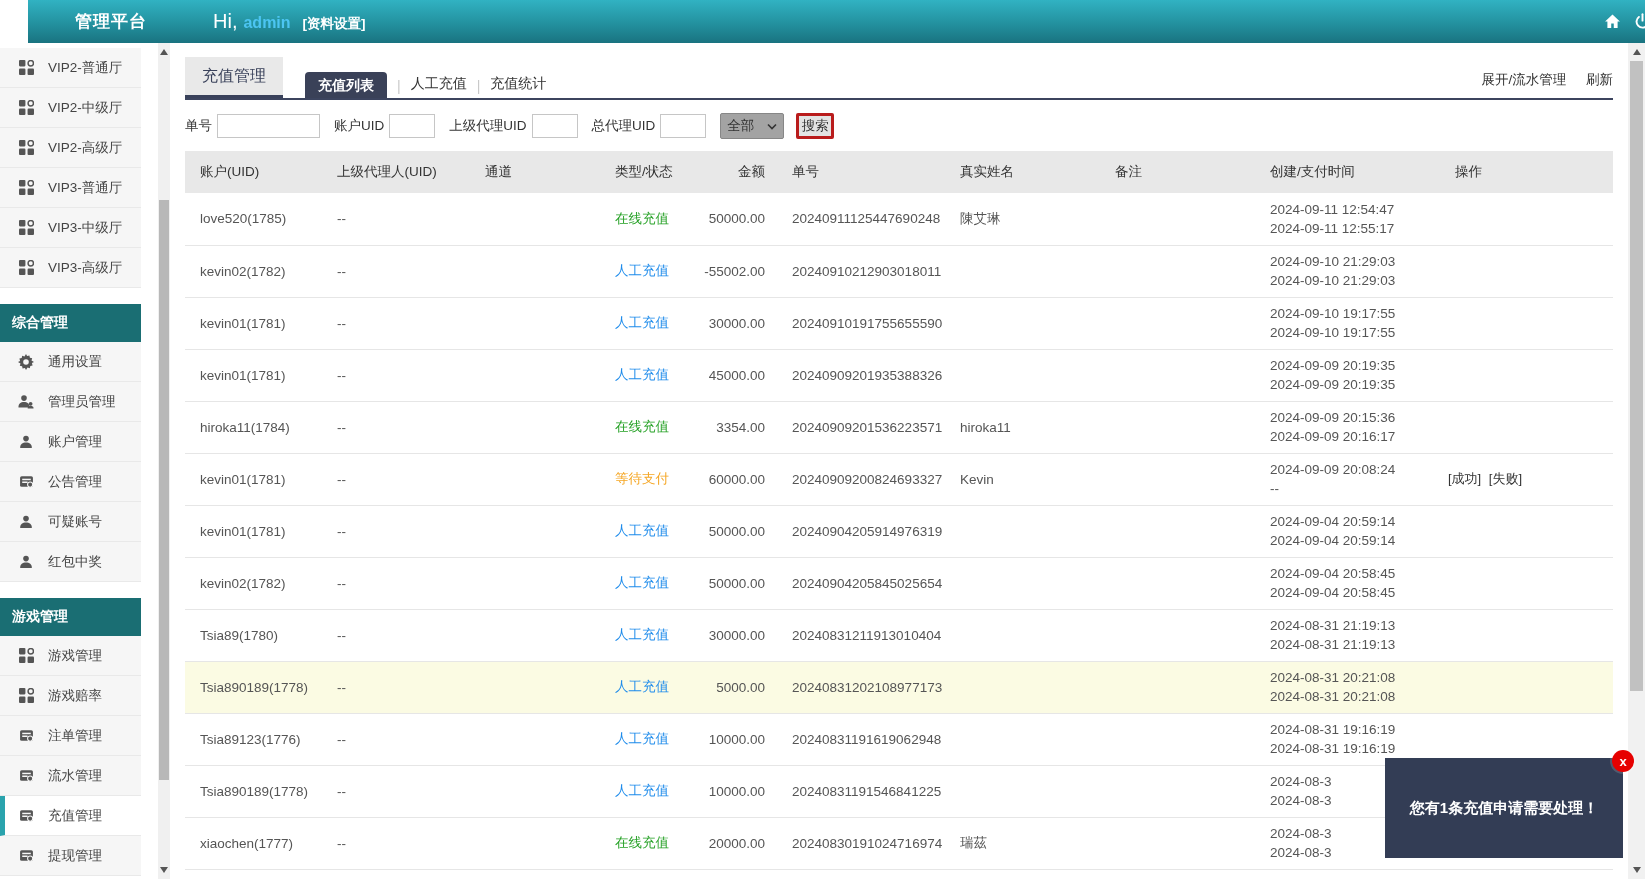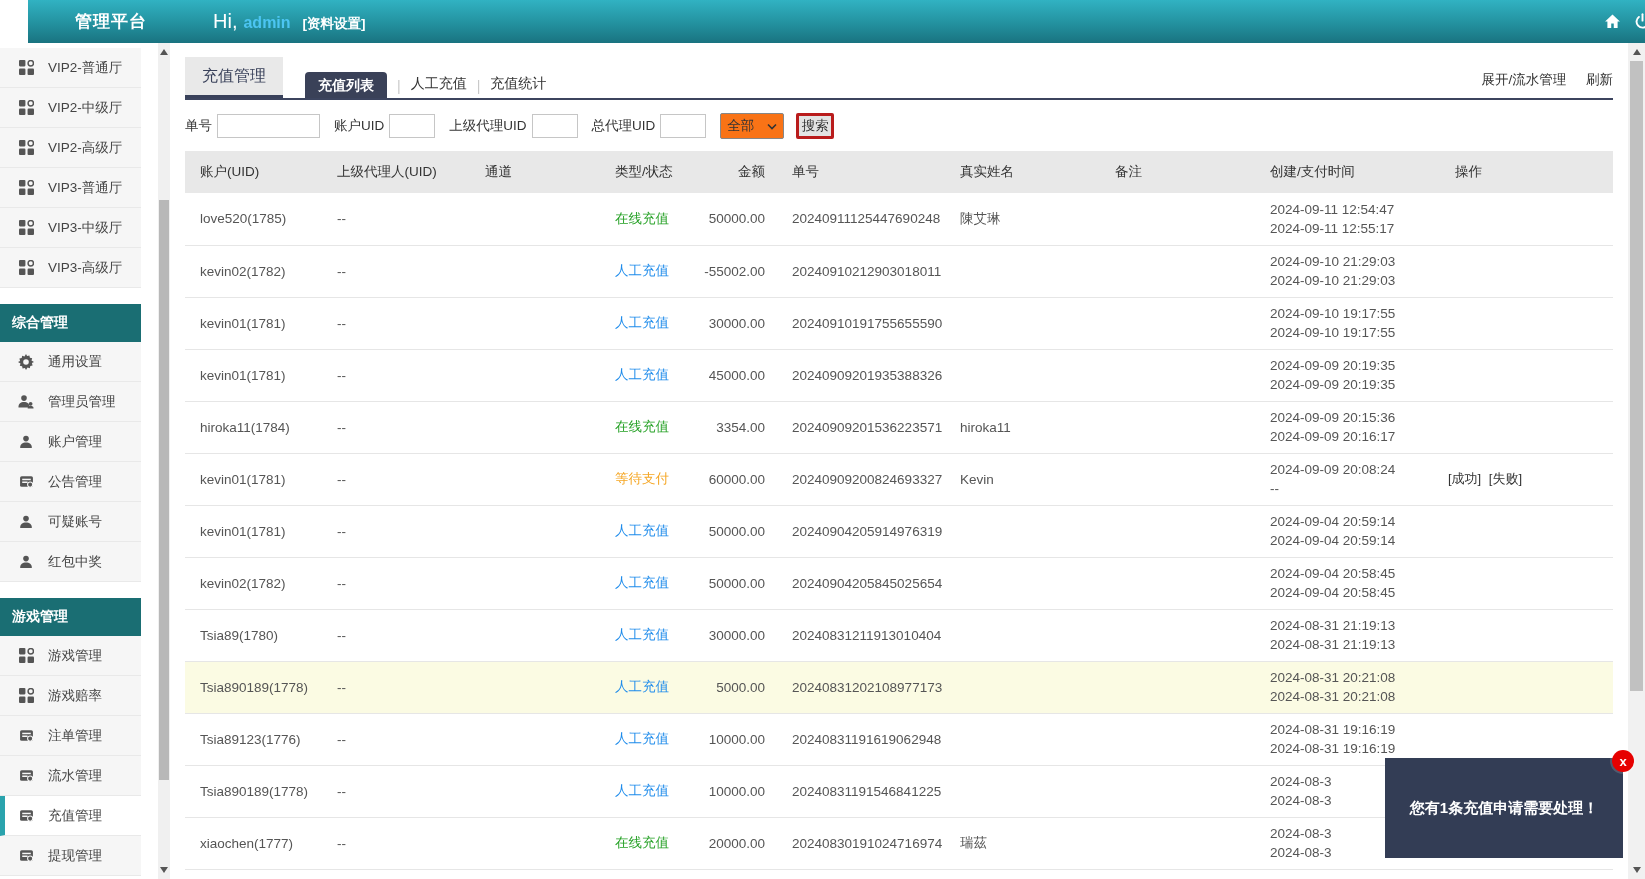--- a/index.html
+++ b/index.html
@@ -54,21 +54,21 @@
   .head-links { position:absolute; right:0; bottom:9px; font-size:13.5px; color:#333; }
   .head-links span { cursor:pointer; }
   .head-links .gap { margin-left:16px; }
 
   
   .searchbar { margin-top:12px; height:28px; display:flex; align-items:center; font-size:13.5px; color:#333; }
   .searchbar label { margin-right:5px; }
   .searchbar input { border:1px solid #c6c6c6; height:24px; margin-right:14px; padding:0 4px; font-size:13px; outline:none; }
   .in-order { width:103px; }
   .in-uid { width:46px; }
-  .sel { width:64px; height:26px; border:1px solid #878787; background:#f97316; border-radius:2px;
+  .sel { width:64px; height:26px; border:1px solid #878787; background:#a3a3a3; border-radius:2px;
     display:flex; align-items:center; padding:0 6px; margin-right:12px; cursor:pointer; position:relative; }
   .sel svg { position:absolute; right:6px; }
   .btn-search { width:38px; height:26px; background:#e3e3e3; border:3px solid #b91c1c; border-radius:2px;
     font-size:13.5px; color:#333; display:flex; align-items:center; justify-content:center; cursor:pointer; }
 
   
   table { margin-top:11px; border-collapse:collapse; table-layout:fixed; width:1428px; }
   th { height:42px; background:#e8e8e8; font-weight:normal; font-size:13.5px; color:#333;
     text-align:left; padding-left:15px; }
   td { height:52px; border-bottom:1px solid #e6e6e6; font-size:13.5px; color:#555; padding-left:15px; }

